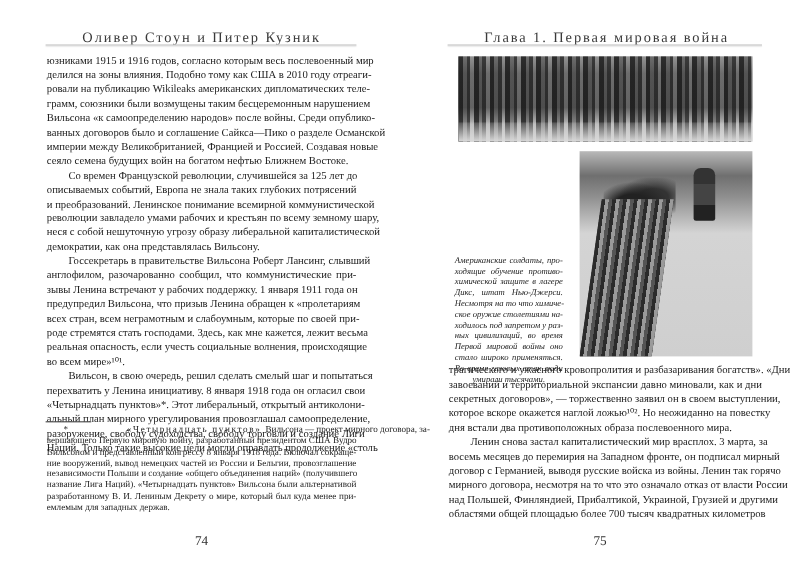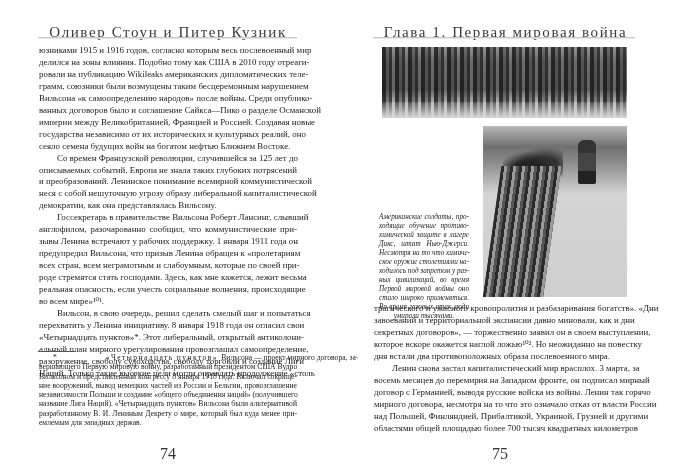--- a/index.html
+++ b/index.html
@@ -1,31 +1,31 @@
 <!DOCTYPE html>
 <html><head>
 <meta charset="utf-8">
 <style>
   html, body { margin:0; padding:0; }
   body { width:674px; height:476px; background:#ffffff; position:relative; overflow:hidden;
          font-family:"Liberation Serif","DejaVu Serif",serif; color:#1c1c1c; }
   .page { position:absolute; top:0; height:476px; }
   .page-left { left:0; width:337px; }
   .page-right { left:337px; width:337px; }
-  .running-head { position:absolute; top:24px; font-size:15px; letter-spacing:1.6px; color:#3a3a3a; text-align:center; }
+  .running-head { position:absolute; top:24px; font-size:12px; letter-spacing:1.6px; color:#3a3a3a; text-align:center; }
   .head-rule { position:absolute; top:37px; height:1px; background:#c8c8c8; box-shadow:0 1px 1px #e2e2e2; }
   .body-text { position:absolute; font-size:8.9px; line-height:11.95px; text-align:justify; }
   .body-text .line { display:block; text-align:justify; text-align-last:justify; white-space:nowrap; }
   .body-text .line.last { text-align-last:left; }
   .footnote-rule { position:absolute; left:38px; top:351px; width:38px; height:1px; background:#555; }
   .footnote { position:absolute; left:39px; top:353px; width:258px; font-size:7.6px; line-height:9.3px; }
   .footnote .line { display:block; text-align:justify; text-align-last:justify; white-space:nowrap; }
   .footnote .line.last { text-align-last:left; }
   .spaced { letter-spacing:1.4px;margin-left:47px; }
-  .page-number { position:absolute; top:445px; font-size:16px; color:#333; text-align:center; width:60px; }
+  .page-number { position:absolute; top:445px; font-size:11px; color:#333; text-align:center; width:60px; }
   .photo { position:absolute; overflow:hidden; background:#bdbdbd; }
   .photo-soldiers { left:45px; top:47px; width:245px; height:71px;
     background:
       repeating-linear-gradient(90deg, rgba(30,30,30,0.85) 0 4px, rgba(90,90,90,0.6) 4px 7px, rgba(40,40,40,0.8) 7px 10px, rgba(160,160,160,0.4) 10px 13px),
       linear-gradient(180deg, #8a8a8a 0%, #4a4a4a 20%, #3a3a3a 60%, #c9c9c9 80%, #e0e0e0 100%); }
   .photo-soldiers::after { content:""; position:absolute; left:0; right:0; bottom:0; height:16px;
     background:linear-gradient(180deg, rgba(210,210,210,0.2), #d9d9d9); }
   .photo-trench { left:146px; top:126px; width:144px; height:171px;
     background:
       linear-gradient(180deg, #b9b9b9 0%, #6f6f6f 12%, #8e8e8e 22%, #d4d4d4 40%, #cfcfcf 100%); }
@@ -49,25 +49,25 @@
   <div class="head-rule" style="left:38px;width:259px;"></div>
 
   <div class="body-text" id="left-body" style="left:39px;top:45px;width:258px;">
       <span class="line">юзниками 1915 и 1916 годов, согласно которым весь послевоенный мир</span>
       <span class="line">делился на зоны влияния. Подобно тому как США в 2010 году отреаги-</span>
       <span class="line">ровали на публикацию Wikileaks американских дипломатических теле-</span>
       <span class="line">грамм, союзники были возмущены таким бесцеремонным нарушением</span>
       <span class="line">Вильсона «к самоопределению народов» после войны. Среди опублико-</span>
       <span class="line">ванных договоров было и соглашение Сайкса—Пико о разделе Османской</span>
       <span class="line">империи между Великобританией, Францией и Россией. Создавая новые</span>
-      <span class="line">государства независимо от их исторических и культурных реалий, оно</span>
       <span class="line last">сеяло семена будущих войн на богатом нефтью Ближнем Востоке.</span>
       <span class="line" style="padding-left: 18px;">Со времен Французской революции, случившейся за 125 лет до</span>
       <span class="line">описываемых событий, Европа не знала таких глубоких потрясений</span>
       <span class="line">и преобразований. Ленинское понимание всемирной коммунистической</span>
+      <span class="line">революции завладело умами рабочих и крестьян по всему земному шару,</span>
       <span class="line">неся с собой нешуточную угрозу образу либеральной капиталистической</span>
       <span class="line last">демократии, как она представлялась Вильсону.</span>
       <span class="line" style="padding-left: 18px;">Госсекретарь в правительстве Вильсона Роберт Лансинг, слывший</span>
       <span class="line">англофилом, разочарованно сообщил, что коммунистические при-</span>
       <span class="line">зывы Ленина встречают у рабочих поддержку. 1 января 1911 года он</span>
       <span class="line">предупредил Вильсона, что призыв Ленина обращен к «пролетариям</span>
       <span class="line">всех стран, всем неграмотным и слабоумным, которые по своей при-</span>
       <span class="line">роде стремятся стать господами. Здесь, как мне кажется, лежит весьма</span>
       <span class="line">реальная опасность, если учесть социальные волнения, происходящие</span>
       <span class="line last">во всем мире»¹⁰¹.</span>

